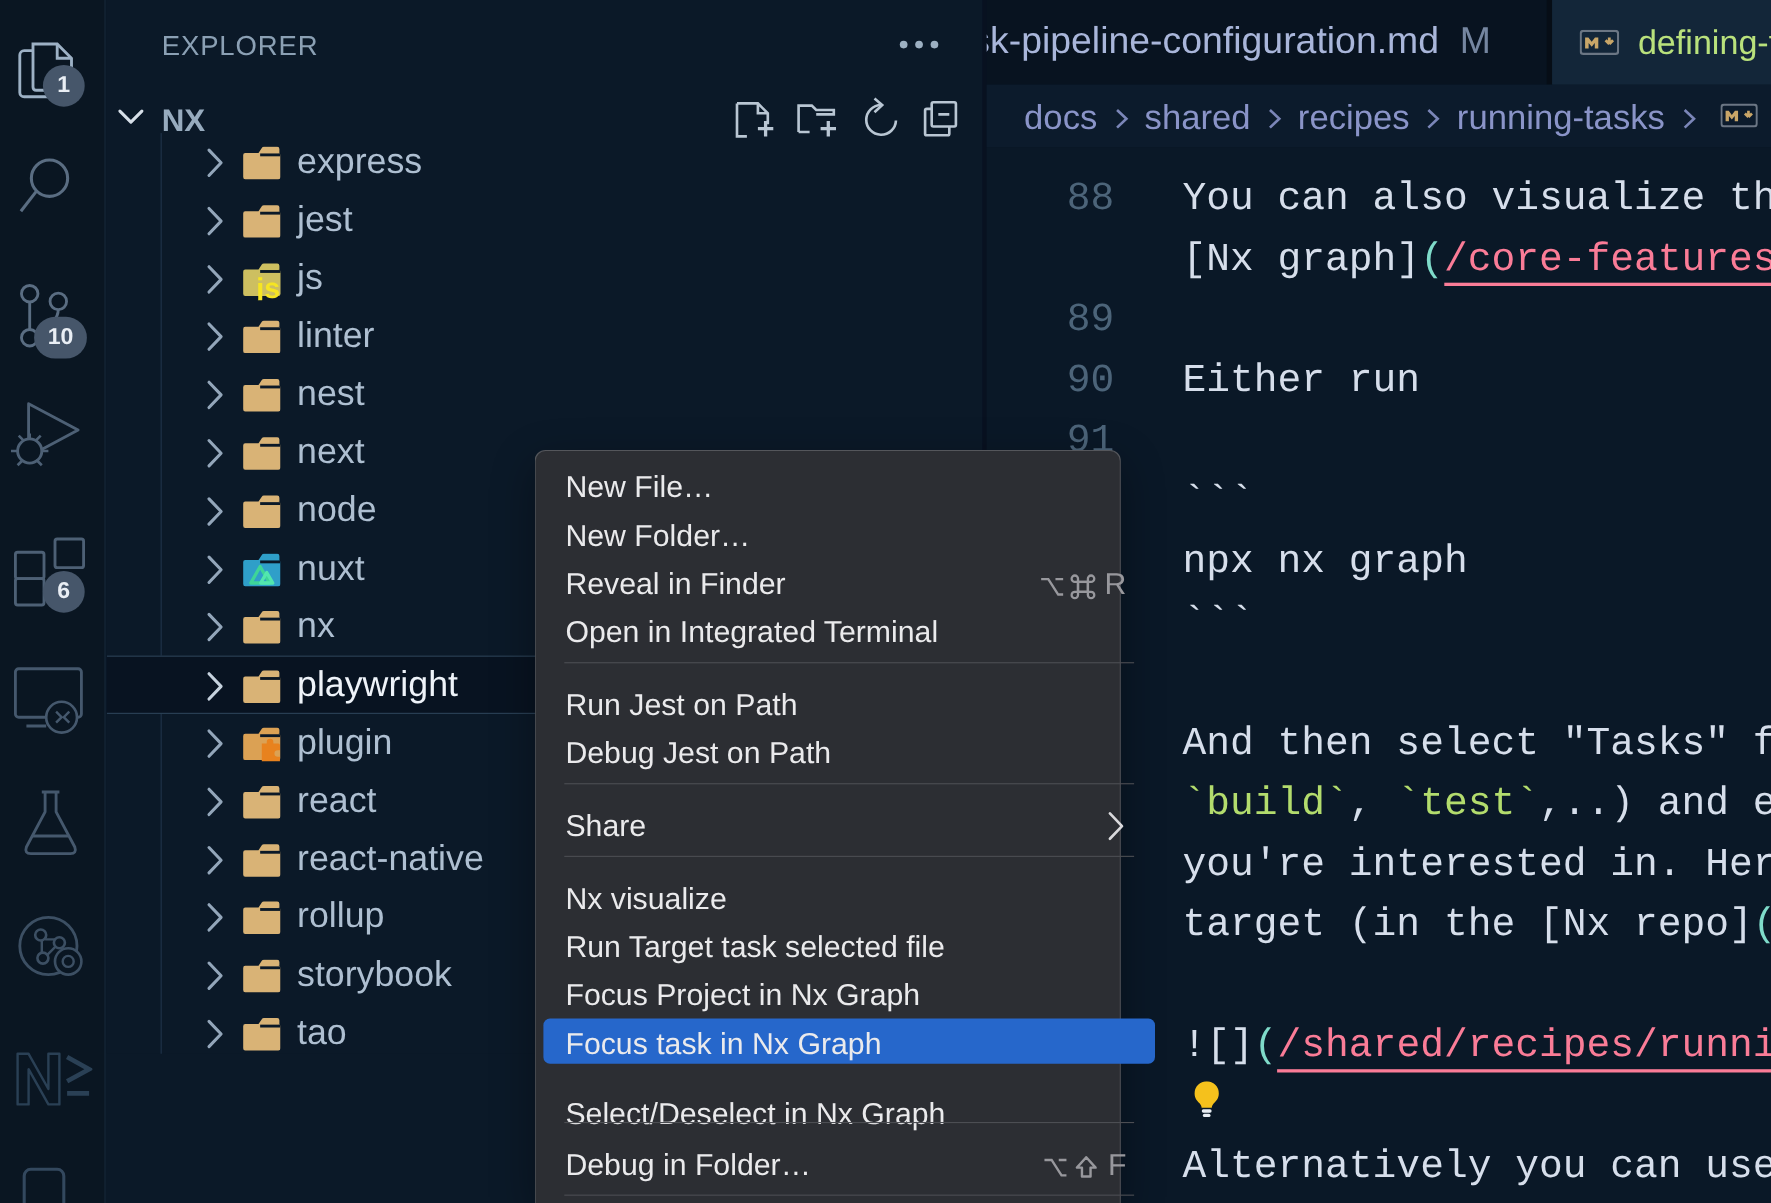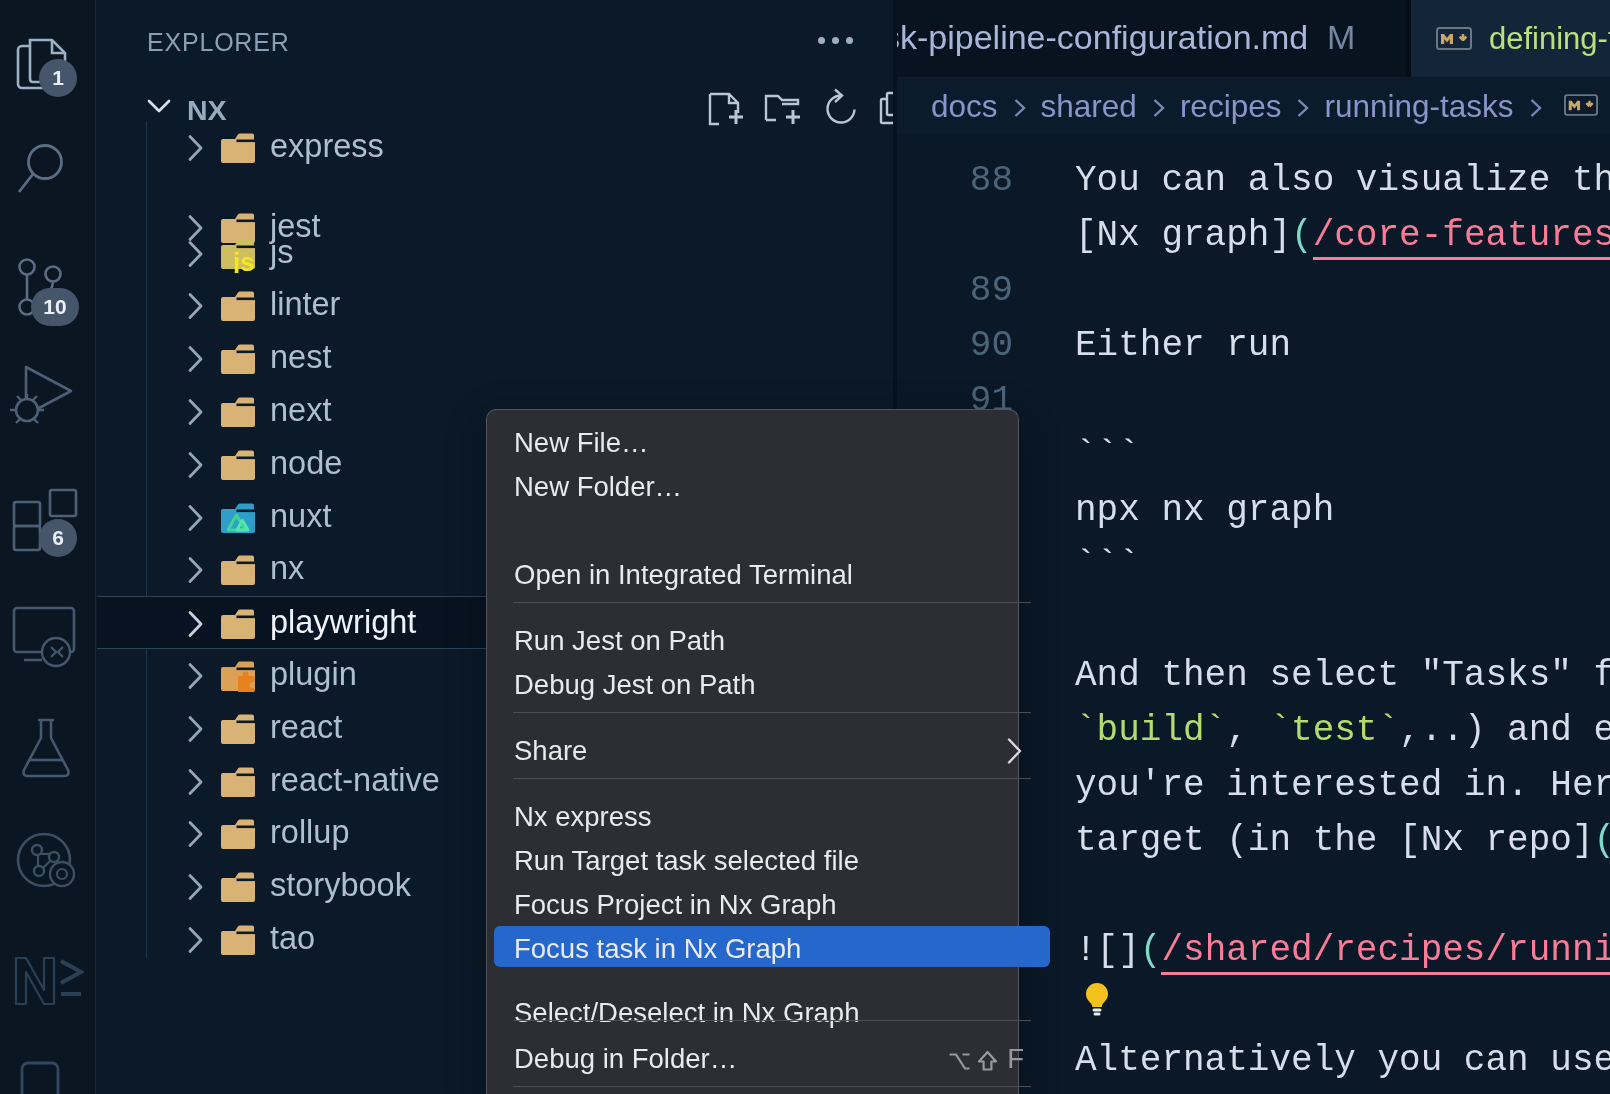--- a/index.html
+++ b/index.html
@@ -6,21 +6,21 @@
   html,body { width:1610px; height:1094px; overflow:hidden; background:#0b1928; font-family:"Liberation Sans",sans-serif; }
   .abs { position:absolute; }
   #stage { position:relative; width:1610px; height:1094px; overflow:hidden; background:#0b1928; }
 
   
   #actbar { left:0; top:0; width:96px; height:1094px; background:#0a1622; border-right:1px solid #16283b; }
   .badge { position:absolute; background:#46566a; color:#e9eef4; font-weight:bold; font-size:21px;
            display:flex; align-items:center; justify-content:center; border-radius:20px; }
 
   
-  #sidebar { left:97px; top:0; width:796px; height:958px; background:#0b1928; overflow:hidden;padding-left:40px; }
+  #sidebar { left:97px; top:0; width:796px; height:958px; background:#0b1928; overflow:hidden; }
   #sbtitle { left:50px; top:28px; font-size:25px; letter-spacing:0.8px; color:#8ba0b4; }
   #sbdots { left:721px; top:37px; display:flex; gap:7px; } #sbdots i{ width:7px;height:7px;border-radius:4px;background:#9db0c2; }
   #guide { left:49px; top:121px; width:1px; height:973px; background:#20344a; }
   .treerow { position:absolute; left:0; width:796px; height:53px; }
   .chev { position:absolute; left:84px; top:12px; }
   .ficon { position:absolute; left:124px; top:12px; }
   .flabel { position:absolute; left:173px; top:7px; font-size:32.5px; color:#aebfd1; white-space:pre; }
 
   
   #editor { left:893px; top:0; width:717px; height:1094px; background:#0a1827; border-left:4px solid #081120; }
@@ -138,21 +138,21 @@
         <div class="treerow" style="top:121.0px;">
           <span class="chev"><svg width="28" height="30" viewBox="0 0 28 30" fill="none">
               <path d="M9 3.5 L20 15 L9 26.5" stroke="#93a6ba" stroke-width="2.8" stroke-linecap="round" stroke-linejoin="round"></path>
             </svg></span>
           <span class="ficon"><svg width="34" height="31" viewBox="0 0 34 31">
               <path fill="#d9b376" d="M0 8 Q0 6 2 6 H14 L17 1.5 Q17.5 0.5 19 0.5 H31 Q33 0.5 33 2.5 V6 H32 Q34 6 34 8 V28 Q34 30 32 30 H2 Q0 30 0 28 Z"></path>
               <rect x="15.5" y="6.5" width="18.5" height="2.6" fill="#0b1928"></rect>
             </svg></span>
           <span class="flabel">express</span>
         </div>
-        <div class="treerow" style="top:173.8px;margin-top:27px;">
+        <div class="treerow" style="top:173.8px;">
           <span class="chev"><svg width="28" height="30" viewBox="0 0 28 30" fill="none">
               <path d="M9 3.5 L20 15 L9 26.5" stroke="#93a6ba" stroke-width="2.8" stroke-linecap="round" stroke-linejoin="round"></path>
             </svg></span>
           <span class="ficon"><svg width="34" height="31" viewBox="0 0 34 31">
               <path fill="#d9b376" d="M0 8 Q0 6 2 6 H14 L17 1.5 Q17.5 0.5 19 0.5 H31 Q33 0.5 33 2.5 V6 H32 Q34 6 34 8 V28 Q34 30 32 30 H2 Q0 30 0 28 Z"></path>
               <rect x="15.5" y="6.5" width="18.5" height="2.6" fill="#0b1928"></rect>
             </svg></span>
           <span class="flabel">jest</span>
         </div>
         <div class="treerow" style="top:226.6px;">
@@ -390,20 +390,33 @@
         </svg></div>
     </div>
   <div class="abs" id="menu">
       <div id="mhl" style="top:516px;"></div>
       <div class="mi" style="top:10px;">
         <span class="t">New File…</span>
       </div>
       <div class="mi" style="top:54px;">
         <span class="t">New Folder…</span>
       </div>
+      <div class="mi" style="top:98px;">
+        <span class="t">Reveal in Finder</span>
+        <span class="msc">
+          <svg width="25" height="25" viewBox="0 0 25 25" fill="none" stroke="#98989d" stroke-width="2.2">
+            <path d="M2.5 5.5 h6.5 l9 14 h4.5 M15.5 5.5 h7"></path>
+          </svg>
+          <svg width="25" height="25" viewBox="0 0 25 25" fill="none" stroke="#98989d" stroke-width="2.1">
+            <path d="M8 8 V5.2 A2.9 2.9 0 1 0 5.2 8 H19.8 A2.9 2.9 0 1 0 17 5.2 V19.8 A2.9 2.9 0 1 0 19.8 17 H5.2 A2.9 2.9 0 1 0 8 19.8 Z"></path>
+            <rect x="8" y="8" width="9" height="9"></rect>
+          </svg>
+          <span class="kl">R</span>
+        </span>
+      </div>
       <div class="mi" style="top:142px;">
         <span class="t">Open in Integrated Terminal</span>
       </div>
       <div class="msep" style="top:192px;"></div>
       <div class="mi" style="top:208px;">
         <span class="t">Run Jest on Path</span>
       </div>
       <div class="mi" style="top:252px;text-align:center;">
         <span class="t">Debug Jest on Path</span>
       </div>
@@ -411,21 +424,21 @@
       <div class="mi" style="top:318px;">
         <span class="t">Share</span>
         <span class="msc" style="top:8px;right:22px;">
           <svg width="28" height="30" viewBox="0 0 28 30" fill="none">
             <path d="M9 3.5 L20 15 L9 26.5" stroke="#d9d9dc" stroke-width="2.4" stroke-linecap="round" stroke-linejoin="round"></path>
           </svg>
         </span>
       </div>
       <div class="msep" style="top:368px;"></div>
       <div class="mi" style="top:384px;">
-        <span class="t">Nx express</span>
+        <span class="t">Nx visualize</span>
       </div>
       <div class="mi" style="top:428px;">
         <span class="t">Run Target task selected file</span>
       </div>
       <div class="mi" style="top:472px;">
         <span class="t">Focus Project in Nx Graph</span>
       </div>
       <div class="mi" style="top:516px;">
         <span class="t">Focus task in Nx Graph</span>
       </div>

